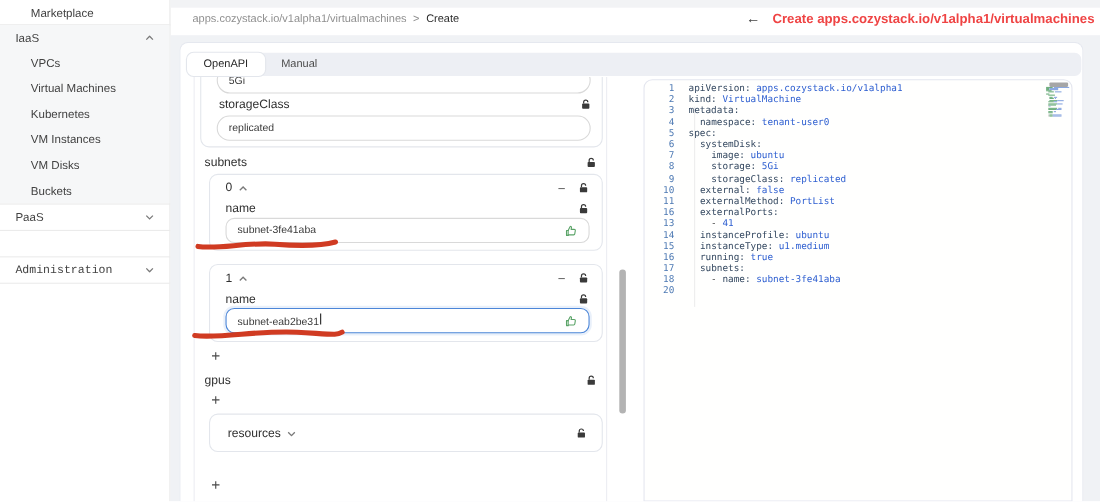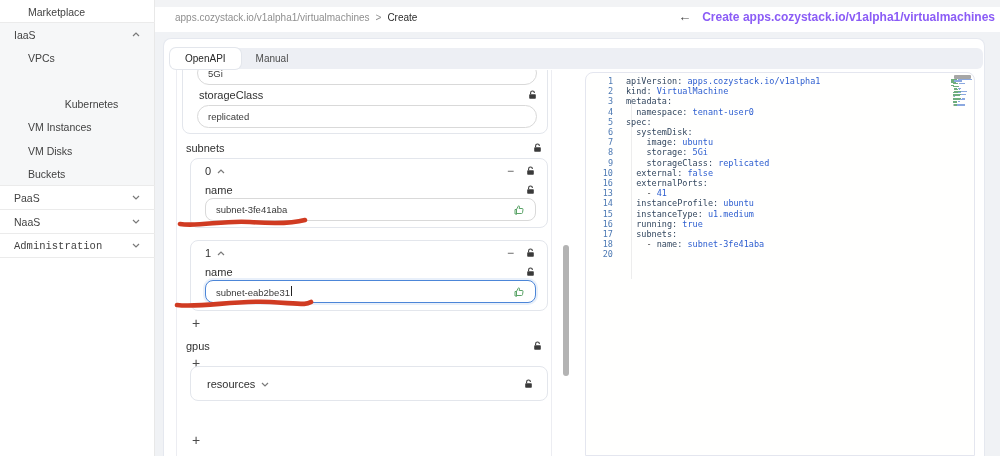--- a/index.html
+++ b/index.html
@@ -16,21 +16,21 @@
   .side-div{position:absolute;left:0;width:155px;height:1px;background:#ebebeb;}
   .side-group-bg{position:absolute;left:0;top:23px;width:154px;height:162px;background:#f6f7f8;}
   .chev{width:14px;margin-right:12px;display:flex;align-items:center;justify-content:center;color:#7a7a7a;}
 
   
   .top-strip{position:absolute;left:155px;top:0;width:845px;height:7px;background:#f2f3f5;}
   .breadcrumb{position:absolute;left:175px;top:12px;font-size:10px;color:#8f8f8f;display:flex;gap:6px;align-items:flex-start;}
   .breadcrumb .cur{color:#2b2b2b;}
   .page-title-wrap{position:absolute;right:5px;top:9px;display:flex;align-items:center;gap:11px;}
   .back-ic{font-size:13px;color:#444;cursor:pointer;}
-  .page-title{font-size:12px;font-weight:700;color:#8b5cf6;}
+  .page-title{font-size:12px;font-weight:700;color:#ef4444;}
 
   
   .content-bg{position:absolute;left:155px;top:32px;width:845px;height:424px;background:#f0f2f5;}
   .outer-card{position:absolute;left:163px;top:38px;width:822px;height:418px;background:#fff;border:1px solid #e5e8ef;border-bottom:none;border-radius:8px 8px 0 0;}
 
   .tab-strip{position:absolute;left:170px;top:48px;width:813px;height:21px;background:#edeff4;border-radius:6px;display:flex;align-items:stretch;}
   .tab{display:flex;align-items:center;padding:0 15px;font-size:10px;color:#4c4c4c;cursor:pointer;border-radius:6px;}
   .tab.active{background:#fff;color:#262626;box-shadow:0 0 0 1px #e3e6ec;}
 
   
@@ -82,21 +82,24 @@
       <span class="lbl">IaaS</span>
       <span class="chev">
         <svg width="8" height="5" viewBox="0 0 8 5">
             <polyline points="1,4 4,1 7,4" fill="none" stroke="#7a7a7a" stroke-width="1.2"></polyline>
           </svg>
       </span>
     </div>
     <div class="side-row pl-sub" style="top:46px;">
       <span class="lbl">VPCs</span>
     </div>
-    <div class="side-row pl-sub" style="top:92px;text-align:center;">
+    <div class="side-row pl-sub" style="top:69px;">
+      <span class="lbl">Virtual Machines</span>
+    </div>
+    <div class="side-row pl-sub" style="top:92px;">
       <span class="lbl">Kubernetes</span>
     </div>
     <div class="side-row pl-sub" style="top:115px;">
       <span class="lbl">VM Instances</span>
     </div>
     <div class="side-row pl-sub" style="top:139px;">
       <span class="lbl">VM Disks</span>
     </div>
     <div class="side-row pl-sub" style="top:162px;">
       <span class="lbl">Buckets</span>
@@ -104,28 +107,20 @@
     <div class="side-div" style="top:185px;"></div>
     <div class="side-row pl-top" style="top:186px;">
       <span class="lbl">PaaS</span>
       <span class="chev">
         <svg width="8" height="5" viewBox="0 0 8 5">
             <polyline points="1,1 4,4 7,1" fill="none" stroke="#7a7a7a" stroke-width="1.2"></polyline>
           </svg>
       </span>
     </div>
     <div class="side-div" style="top:209px;"></div>
-    <div class="side-row pl-top" style="top:210px;">
-      <span class="lbl">NaaS</span>
-      <span class="chev">
-        <svg width="8" height="5" viewBox="0 0 8 5">
-            <polyline points="1,1 4,4 7,1" fill="none" stroke="#7a7a7a" stroke-width="1.2"></polyline>
-          </svg>
-      </span>
-    </div>
     <div class="side-div" style="top:233px;"></div>
     <div class="side-row pl-top" style="top:234px;font-family:Liberation Mono, monospace;">
       <span class="lbl">Administration</span>
       <span class="chev">
         <svg width="8" height="5" viewBox="0 0 8 5">
             <polyline points="1,1 4,4 7,1" fill="none" stroke="#7a7a7a" stroke-width="1.2"></polyline>
           </svg>
       </span>
     </div>
     <div class="side-div" style="top:257px;"></div>
@@ -277,21 +272,21 @@
       <span>gpus</span>
       <span class="lock">
         <svg width="9" height="10" viewBox="0 0 9 10">
             <path d="M2.6 4.2V2.9a1.9 1.9 0 0 1 3.8 0" fill="none" stroke="#3a3a3a" stroke-width="1.1"></path>
             <rect x="1.2" y="4.2" width="6.6" height="4.6" rx="0.8" fill="#3a3a3a"></rect>
           </svg>
       </span>
     </div>
     <div class="plus-btn" style="left:26px;top:286px;">+</div>
 
-    <div class="group-card" style="left:24px;top:296px;width:358px;height:35px;">
+    <div class="group-card" style="left:24px;top:306px;width:358px;height:35px;">
       <div class="card-head" style="left:16px;right:14px;top:11px;">
         <span class="head-left">
           <span>resources</span>
           <svg width="8" height="5" viewBox="0 0 8 5">
               <polyline points="1,1 4,4 7,1" fill="none" stroke="#7a7a7a" stroke-width="1.2"></polyline>
             </svg>
         </span>
         <span class="lock">
           <svg width="9" height="10" viewBox="0 0 9 10">
               <path d="M2.6 4.2V2.9a1.9 1.9 0 0 1 3.8 0" fill="none" stroke="#3a3a3a" stroke-width="1.1"></path>
@@ -343,20 +338,24 @@
         </div>
         <div class="code-line">
           <span class="ln">9</span>
           <span class="code-text"><span class="tok-plain">    </span><span class="tok-key">storageClass:</span><span class="tok-val"> replicated</span></span>
         </div>
         <div class="code-line">
           <span class="ln">10</span>
           <span class="code-text"><span class="tok-plain">  </span><span class="tok-key">external:</span><span class="tok-val"> false</span></span>
         </div>
         <div class="code-line">
+          <span class="ln">11</span>
+          <span class="code-text"><span class="tok-plain">  </span><span class="tok-key">externalMethod:</span><span class="tok-val"> PortList</span></span>
+        </div>
+        <div class="code-line">
           <span class="ln">16</span>
           <span class="code-text"><span class="tok-plain">  </span><span class="tok-key">externalPorts:</span></span>
         </div>
         <div class="code-line">
           <span class="ln">13</span>
           <span class="code-text"><span class="tok-plain">    - </span><span class="tok-val">41</span></span>
         </div>
         <div class="code-line">
           <span class="ln">14</span>
           <span class="code-text"><span class="tok-plain">  </span><span class="tok-key">instanceProfile:</span><span class="tok-val"> ubuntu</span></span>

